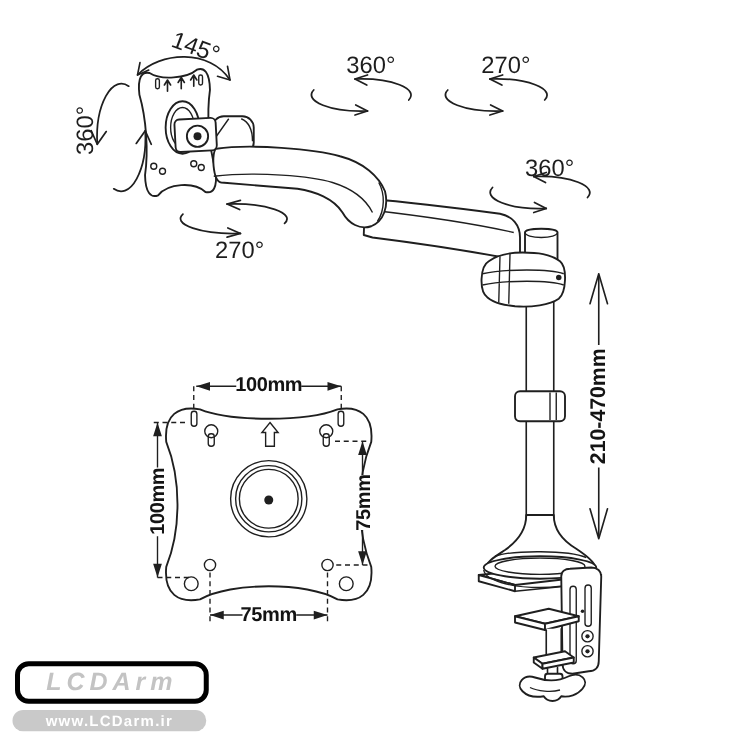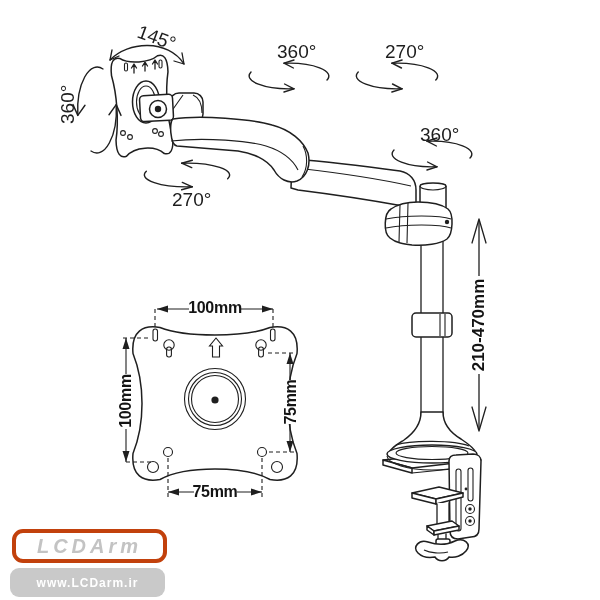--- a/index.html
+++ b/index.html
@@ -9,24 +9,24 @@
   .rlbl{font-size:19px;fill:#1d1d1d;}
   .dimt{font-size:16px;font-weight:bold;fill:#141414;letter-spacing:-0.3px;}
   .hdim{font-size:17px;font-weight:bold;fill:#141414;}
   .o{stroke:#1f1f1f;fill:#fff;stroke-width:1.5;stroke-linejoin:round;}
   .l{stroke:#1f1f1f;fill:none;stroke-width:1.3;stroke-linecap:round;stroke-linejoin:round;}
   .t{stroke:#1f1f1f;fill:none;stroke-width:1.1;}
   .d{stroke:#1f1f1f;fill:none;stroke-width:1.1;stroke-dasharray:4 3;}
   .a{fill:#1f1f1f;stroke:none;}
   .w{fill:#fff;stroke:none;}
   .wm-box{position:absolute;left:12px;top:529px;width:147px;height:26px;
-          border:4px solid #c2410c;border-radius:11px;display:flex;align-items:center;
+          border:4px solid #000000;border-radius:11px;display:flex;align-items:center;
           justify-content:center;color:#c3c3c3;font-weight:bold;font-style:italic;
           font-size:20px;letter-spacing:4px;}
-  .wm-bar{position:absolute;left:10px;top:568px;width:155px;height:29px;background:#c9c9c9;
+  .wm-bar{position:absolute;left:10px;top:568px;width:155px;height:17px;background:#c9c9c9;
           border-radius:9px;color:#fff;font-weight:bold;font-size:12px;letter-spacing:1px;
           display:flex;align-items:center;justify-content:center;}
 </style>
 </head>
 <body>
 
 <div class="stage">
 <svg width="600" height="600" viewBox="0 0 600 600">
   <defs>
     <path id="qplate" vector-effect="non-scaling-stroke" d="M -82,-50 C -84,-72 -72,-79 -55,-76 C -30,-66 30,-66 55,-76 C 72,-79 84,-72 82,-50

